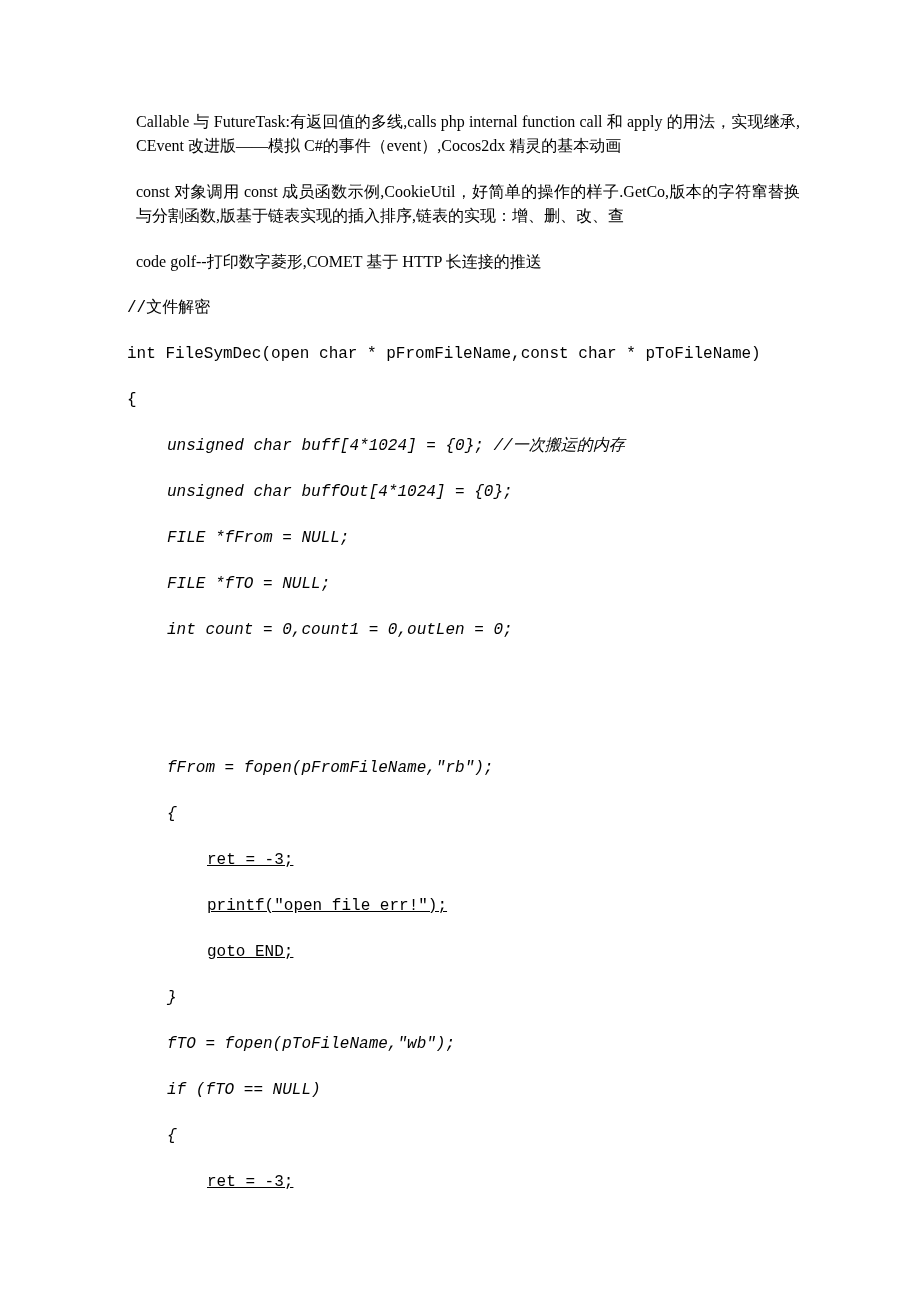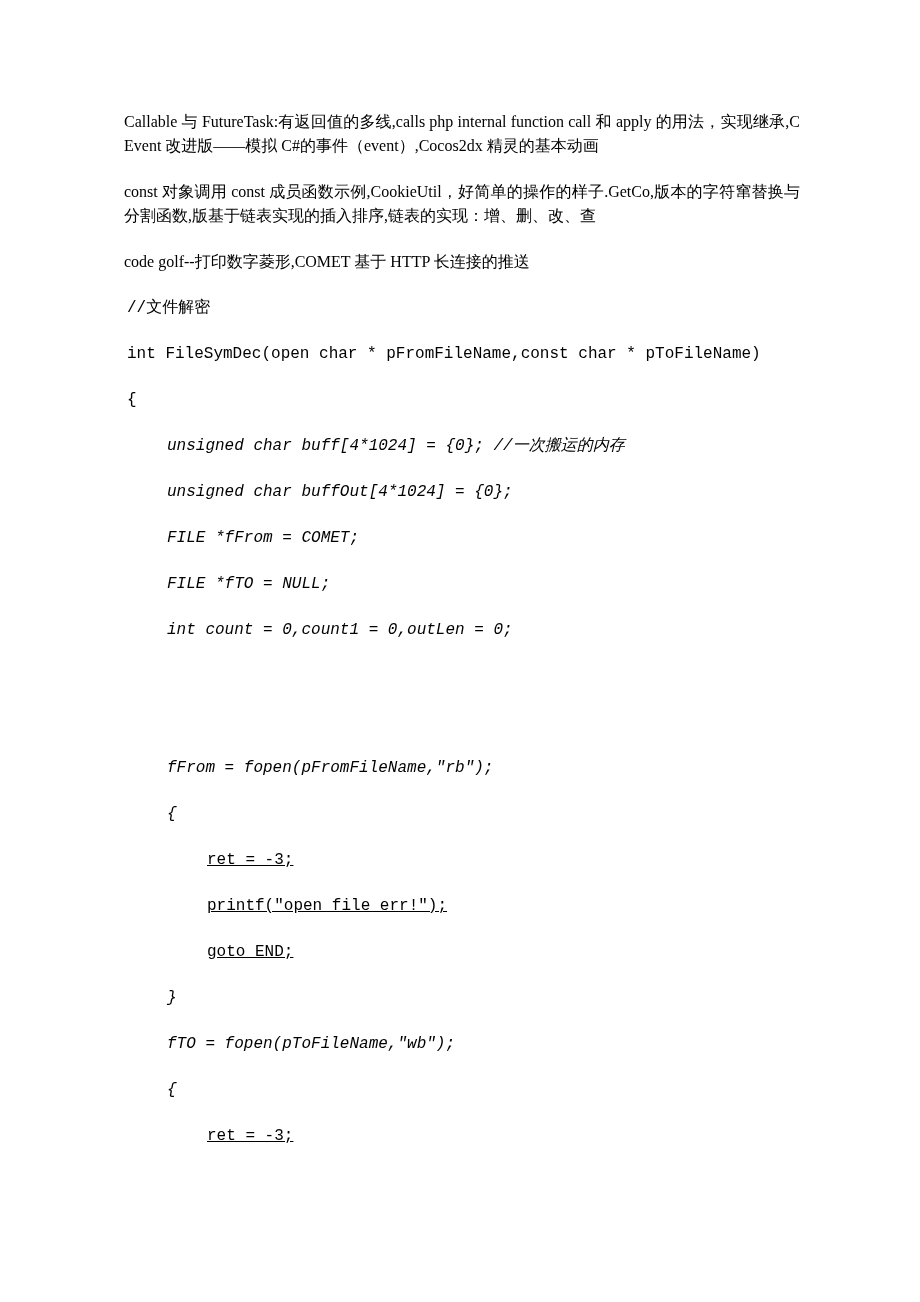--- a/index.html
+++ b/index.html
@@ -9,21 +9,21 @@
     font-family: "SimSun", "宋体", serif;
     font-size: 16px;
     line-height: 1.5;
     color: #000000;
     width: 920px;
   }
   .page {
     padding: 110px 120px 40px 120px;
   }
   .para {
-    margin: 0 0 22px 4px;
+    margin: 0 0 22px 16px;
     text-align: justify;
     word-break: break-all;
   }
   .code-line {
     font-family: "SimSun", "Courier New", monospace;
     margin: 0 0 22px 7px;
     white-space: pre-wrap;
   }
   .indent1 { padding-left: 40px; font-style: italic; }
   .indent2 { padding-left: 80px; text-decoration: underline; }
@@ -37,29 +37,30 @@
   <p class="para">const 对象调用 const 成员函数示例,CookieUtil，好简单的操作的样子.GetCo,版本的字符窜替换与分割函数,版基于链表实现的插入排序,链表的实现：增、删、改、查</p>
   <p class="para">code golf--打印数字菱形,COMET 基于 HTTP 长连接的推送</p>
 
   <p class="code-line">//文件解密</p>
   <p class="code-line">int FileSymDec(open char * pFromFileName,const char * pToFileName)</p>
   <p class="code-line">{</p>
 
   <div id="code-body">
       <p class="code-line indent1">unsigned char buff[4*1024] = {0}; //一次搬运的内存</p>
       <p class="code-line indent1">unsigned char buffOut[4*1024] = {0};</p>
-      <p class="code-line indent1">FILE *fFrom = COMET;</p>
+      <p class="code-line indent1">FILE *fFrom = NULL;</p>
       <p class="code-line indent1">FILE *fTO = NULL;</p>
       <p class="code-line indent1">int count = 0,count1 = 0,outLen = 0;</p>
       <p class="code-line indent1">&nbsp;</p>
       <p class="code-line indent1">&nbsp;</p>
       <p class="code-line indent1">fFrom = fopen(pFromFileName,"rb");</p>
       <p class="code-line indent1">{</p>
       <p class="code-line indent2">ret = -3;</p>
       <p class="code-line indent2">printf("open file err!");</p>
       <p class="code-line indent2">goto END;</p>
       <p class="code-line indent1">}</p>
       <p class="code-line indent1">fTO = fopen(pToFileName,"wb");</p>
+      <p class="code-line indent1">if (fTO == NULL)</p>
       <p class="code-line indent1">{</p>
       <p class="code-line indent2">ret = -3;</p>
     </div>
 
 </div>
 
 </body></html>

